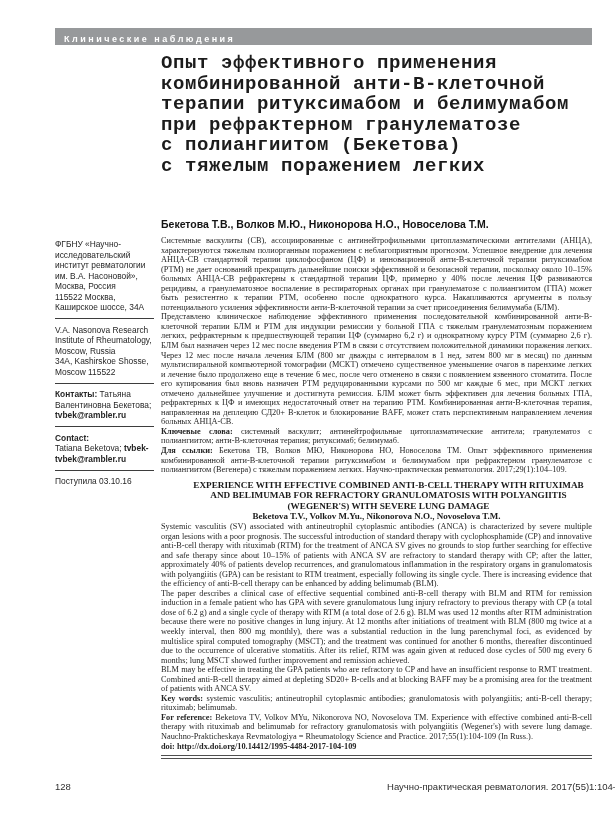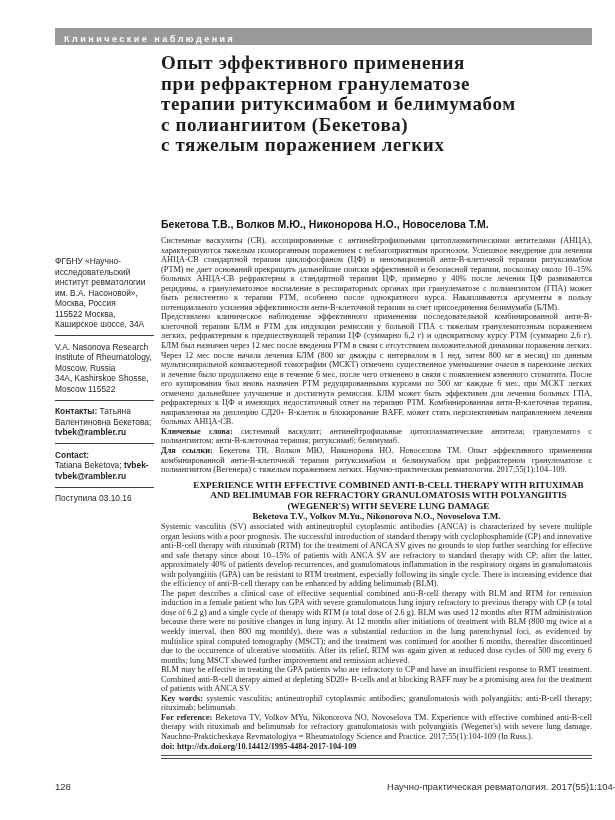--- a/index.html
+++ b/index.html
@@ -3,25 +3,25 @@
 <meta charset="utf-8">
 <style>
   html,body{margin:0;padding:0;background:#ffffff;}
   .page{position:relative;width:615px;height:820px;background:#ffffff;overflow:hidden;
         font-family:"Liberation Sans",sans-serif;padding-left:42px;}
   .band{position:absolute;left:55px;top:28px;width:537px;height:17px;background:#97999b;
         box-sizing:border-box;padding-left:9px;}
   .band span{font-family:"Liberation Sans",sans-serif;font-weight:bold;font-size:9px;
         line-height:17px;color:#ffffff;letter-spacing:2.5px;}
   .title{position:absolute;left:161px;top:53px;width:434px;color:#1c1c1c;
-        font-family:Liberation Serif, serif;font-weight:bold;font-size:19px;
+        font-family:Liberation Mono, monospace;font-weight:bold;font-size:19px;
         line-height:20.5px;letter-spacing:0.6px;}
   .title div{white-space:nowrap;}
   .authors-ru{position:absolute;left:161px;top:206px;font-weight:bold;font-size:10.5px;color:#141414;margin-top:12px;}
-  .sidebar{position:absolute;left:55px;top:256px;width:99px;font-size:8.4px;line-height:10.5px;color:#262626;}
+  .sidebar{position:absolute;left:55px;top:239px;width:99px;font-size:8.4px;line-height:10.5px;color:#262626;}
   .sb-block{margin:0;}
   .sb-div{border-top:1px solid #3d3d3d;margin:5.5px 0;height:0;}
   .b{font-weight:bold;}
   .main{position:absolute;left:161px;top:236px;width:431px;font-family:"Liberation Serif",serif;
         font-size:8.3px;line-height:9.55px;text-align:justify;color:#262626;}
   .main p{margin:0;}
   .en-title{font-weight:bold;text-align:center;font-size:9.2px;line-height:10.6px;margin-top:5px;color:#1b1b1b;margin-left:24px;}
   .en-authors{font-weight:bold;text-align:center;font-size:9px;line-height:10.5px;margin-bottom:0;color:#1b1b1b;}
   .doi{font-weight:bold;}
   .dbl-rule{margin-top:4px;height:2px;border-top:1px solid #4f4f4f;border-bottom:1px solid #4f4f4f;}
@@ -32,22 +32,23 @@
 <body>
 
 <div class="page">
 
   <div class="band" style="background: rgb(151, 153, 155);">
     <span style="color: rgb(255, 255, 255);">Клинические наблюдения</span>
   </div>
 
   <div class="title">
     <div>Опыт эффективного применения</div>
+    <div>комбинированной анти-В-клеточной</div>
+    <div>терапии ритуксимабом и белимумабом</div>
     <div>при рефрактерном гранулематозе</div>
-    <div>терапии ритуксимабом и белимумабом</div>
     <div>с полиангиитом (Бекетова)</div>
     <div>с тяжелым поражением легких</div>
   </div>
 
   <div class="authors-ru">Бекетова Т.В., Волков М.Ю., Никонорова Н.О., Новоселова Т.М.</div>
 
   <div class="sidebar">
     <div class="sb-block">
       <div>ФГБНУ «Научно-исследовательский институт ревматологии им. В.А. Насоновой», Москва, Россия</div>
       <div>115522 Москва, Каширское шоссе, 34А</div>
@@ -77,21 +78,21 @@
 
   <div class="main">
     <p>Системные васкулиты (СВ), ассоциированные с антинейтрофильными цитоплазматическими антителами (АНЦА), характеризуются тяжелым полиорганным поражением с неблагоприятным прогнозом. Успешное внедрение для лечения АНЦА-СВ стандартной терапии циклофосфаном (ЦФ) и инновационной анти-В-клеточной терапии ритуксимабом (РТМ) не дает оснований прекращать дальнейшие поиски эффективной и безопасной терапии, поскольку около 10–15% больных АНЦА-СВ рефрактерны к стандартной терапии ЦФ, примерно у 40% после лечения ЦФ развиваются рецидивы, а гранулематозное воспаление в респираторных органах при гранулематозе с полиангиитом (ГПА) может быть резистентно к терапии РТМ, особенно после однократного курса. Накапливаются аргументы в пользу потенциального усиления эффективности анти-В-клеточной терапии за счет присоединения белимумаба (БЛМ).</p>
     <p>Представлено клиническое наблюдение эффективного применения последовательной комбинированной анти-В-клеточной терапии БЛМ и РТМ для индукции ремиссии у больной ГПА с тяжелым гранулематозным поражением легких, рефрактерным к предшествующей терапии ЦФ (суммарно 6,2 г) и однократному курсу РТМ (суммарно 2,6 г). БЛМ был назначен через 12 мес после введения РТМ в связи с отсутствием положительной динамики поражения легких. Через 12 мес после начала лечения БЛМ (800 мг дважды с интервалом в 1 нед, затем 800 мг в месяц) по данным мультиспиральной компьютерной томографии (МСКТ) отмечено существенное уменьшение очагов в паренхиме легких и лечение было продолжено еще в течение 6 мес, после чего отменено в связи с появлением язвенного стоматита. После его купирования был вновь назначен РТМ редуцированными курсами по 500 мг каждые 6 мес, при МСКТ легких отмечено дальнейшее улучшение и достигнута ремиссия. БЛМ может быть эффективен для лечения больных ГПА, рефрактерных к ЦФ и имеющих недостаточный ответ на терапию РТМ. Комбинированная анти-В-клеточная терапия, направленная на деплецию СД20+ В-клеток и блокирование BAFF, может стать перспективным направлением лечения больных АНЦА-СВ.</p>
     <p>
       <span class="b">Ключевые слова:</span>
       <span>системный васкулит; антинейтрофильные цитоплазматические антитела; гранулематоз с полиангиитом; анти-В-клеточная терапия; ритуксимаб; белимумаб.</span>
     </p>
     <p>
       <span class="b">Для ссылки:</span>
-      <span>Бекетова ТВ, Волков МЮ, Никонорова НО, Новоселова ТМ. Опыт эффективного применения комбинированной анти-В-клеточной терапии ритуксимабом и белимумабом при рефрактерном гранулематозе с полиангиитом (Вегенера) с тяжелым поражением легких. Научно-практическая ревматология. 2017;55(1):104–109.</span>
+      <span>Бекетова ТВ, Волков МЮ, Никонорова НО, Новоселова ТМ. Опыт эффективного применения комбинированной анти-В-клеточной терапии ритуксимабом и белимумабом при рефрактерном гранулематозе с полиангиитом (Вегенера) с тяжелым поражением легких. Научно-практическая ревматология. 2017;29(1):104–109.</span>
     </p>
 
     <div class="en-title">EXPERIENCE WITH EFFECTIVE COMBINED ANTI-B-CELL THERAPY WITH RITUXIMAB AND BELIMUMAB FOR REFRACTORY GRANULOMATOSIS WITH POLYANGIITIS (WEGENER'S) WITH SEVERE LUNG DAMAGE</div>
     <div class="en-authors">Beketova T.V., Volkov M.Yu., Nikonorova N.O., Novoselova T.M.</div>
 
     <p>Systemic vasculitis (SV) associated with antineutrophil cytoplasmic antibodies (ANCA) is characterized by severe multiple organ lesions with a poor prognosis. The successful introduction of standard therapy with cyclophosphamide (CP) and innovative anti-B-cell therapy with rituximab (RTM) for the treatment of ANCA SV gives no grounds to stop further searching for effective and safe therapy since about 10–15% of patients with ANCA SV are refractory to standard therapy with CP; after the latter, approximately 40% of patients develop recurrences, and granulomatous inflammation in the respiratory organs in granulomatosis with polyangiitis (GPA) can be resistant to RTM treatment, especially following its single cycle. There is increasing evidence that the efficiency of anti-B-cell therapy can be enhanced by adding belimumab (BLM).</p>
     <p>The paper describes a clinical case of effective sequential combined anti-B-cell therapy with BLM and RTM for remission induction in a female patient who has GPA with severe granulomatous lung injury refractory to previous therapy with CP (a total dose of 6.2 g) and a single cycle of therapy with RTM (a total dose of 2.6 g). BLM was used 12 months after RTM administration because there were no positive changes in lung injury. At 12 months after initiations of treatment with BLM (800 mg twice at a weekly interval, then 800 mg monthly), there was a substantial reduction in the lung parenchymal foci, as evidenced by multislice spiral computed tomography (MSCT); and the treatment was continued for another 6 months, thereafter discontinued due to the occurrence of ulcerative stomatitis. After its relief, RTM was again given at reduced dose cycles of 500 mg every 6 months; lung MSCT showed further improvement and remission achieved.</p>
     <p>BLM may be effective in treating the GPA patients who are refractory to CP and have an insufficient response to RMT treatment. Combined anti-B-cell therapy aimed at depleting SD20+ B-cells and at blocking BAFF may be a promising area for the treatment of patients with ANCA SV.</p>
     <p>
       <span class="b">Key words:</span>

